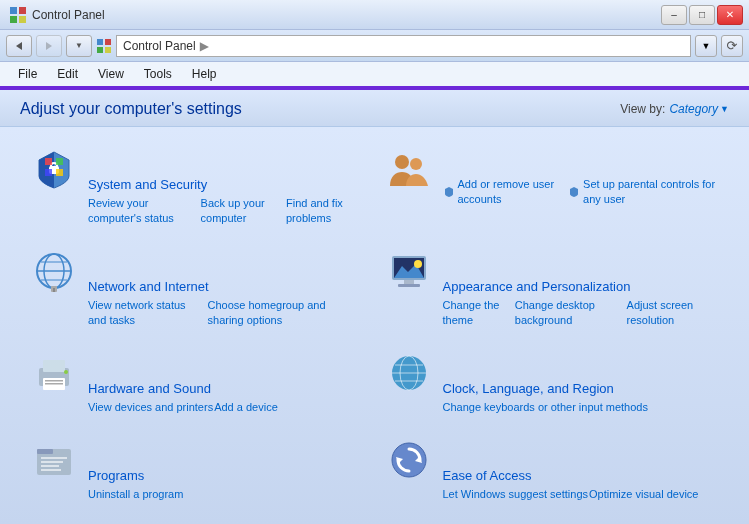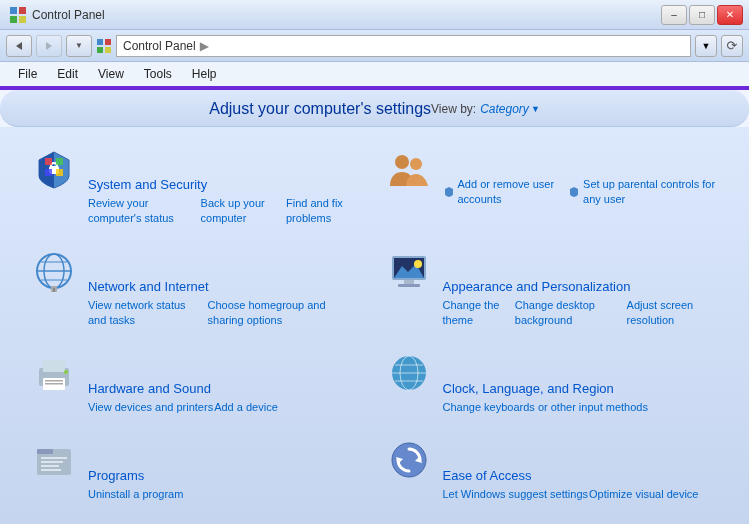--- a/index.html
+++ b/index.html
@@ -126,26 +126,25 @@
       flex: 1;
       background: linear-gradient(to bottom, #f0f5ff 0%, #dceafa 100%);
       height: calc(524px - 30px - 32px - 22px);
       padding: 0;
       position: relative;
     }
 
     
     .content-header {
       display: flex;
-      justify-content: center;
+      justify-content: space-between;
       align-items: center;
       padding: 10px 20px 8px 20px;
       background: linear-gradient(to bottom, #dce8fc, #c8d8f0);
       border-bottom: 1px solid #b0c8e8;
-      border-radius: 18px;
     }
     .page-title {
       font-size: 16px;
       font-weight: 300;
       color: #003399;
     }
     .view-by {
       display: flex;
       align-items: center;
       gap: 4px;

